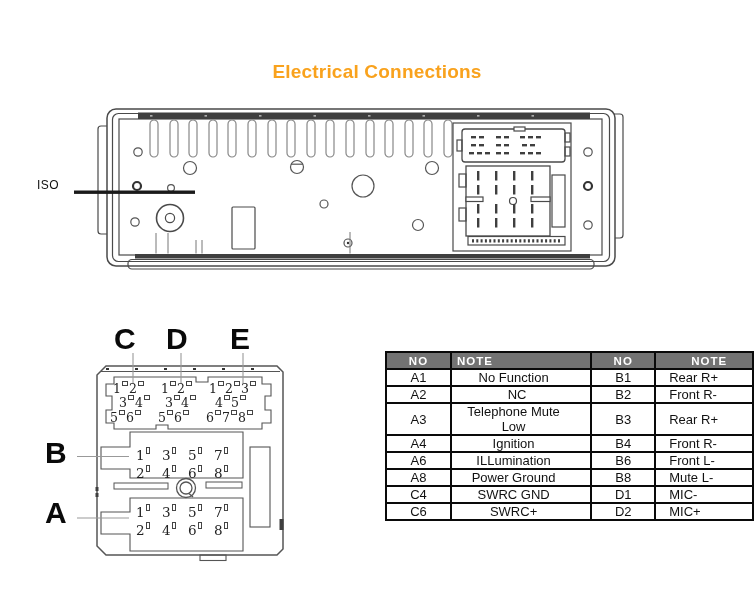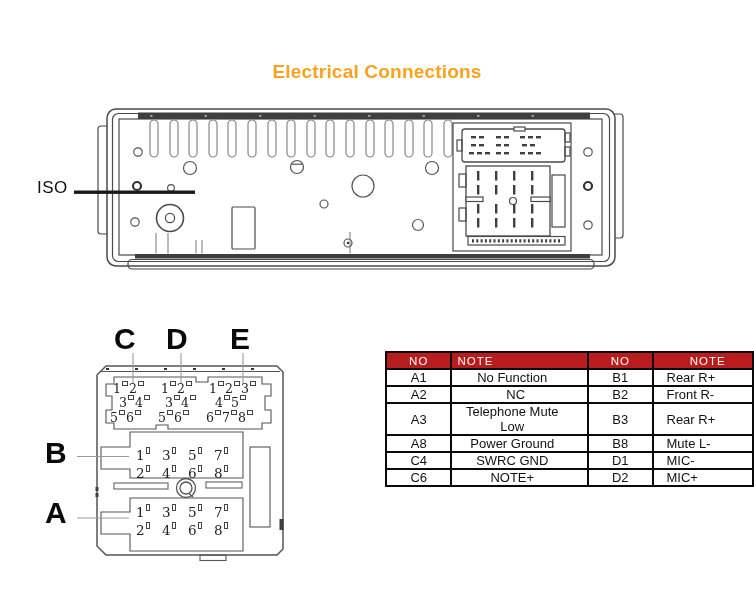--- a/index.html
+++ b/index.html
@@ -1,32 +1,32 @@
 <!DOCTYPE html>
 <html><head>
 <meta charset="utf-8">
 <style>
   html,body{margin:0;padding:0;background:#fff;}
   .stage{position:relative;width:754px;height:605px;background:#fff;overflow:hidden;
          font-family:"Liberation Sans",sans-serif;}
   .stage svg{position:absolute;left:0;top:0;z-index:1;}
   .title{position:absolute;left:0;top:37px;width:754px;text-align:center;z-index:2;
          font-size:19px;font-weight:bold;color:#F9A21D;letter-spacing:.2px;margin-top:24px;}
-  .iso{position:absolute;left:37px;top:178px;z-index:2;font-size:17px;color:#111;letter-spacing:.5px;}
+  .iso{position:absolute;left:37px;top:178px;z-index:2;font-size:12px;color:#111;letter-spacing:.5px;}
   .letter{position:absolute;z-index:2;font-weight:bold;color:#0a0a0a;font-size:30px;line-height:1;}
   .pin{position:absolute;z-index:2;color:#222;white-space:nowrap;line-height:1;}
   .pin-top{font-family:"DejaVu Serif",serif;font-size:12.5px;}
   .pin-ba{font-family:"DejaVu Serif",serif;font-size:13.5px;}
   .sq{display:inline-block;border:1px solid #444;background:#fff;}
   .sq-h{width:4px;height:2.5px;vertical-align:7px;margin-left:1px;}
   .sq-v{width:2.5px;height:5px;vertical-align:6px;margin-left:1px;}
   table.pintable{position:absolute;left:385px;top:351px;z-index:2;border-collapse:collapse;
                  background:#fff;}
   .pintable th,.pintable td{border:2px solid #0a0a0a;}
-  .pintable th{background:#b91c1c;color:#fff;font-size:11.5px;font-weight:normal;height:15px;
+  .pintable th{background:#737373;color:#fff;font-size:11.5px;font-weight:bold;height:15px;
                letter-spacing:1px;text-align:center;padding:0 3px;}
   .pintable td{font-size:13px;color:#111;height:15px;line-height:15px;padding:0 20px;}
   .c1{width:30px;text-align:center;}
   .c2{width:150px;text-align:center;padding-left:5px !important;}
   .c3{width:28px;text-align:center;}
   .c4{width:98px;text-align:left;padding-left:13px !important;}
 </style>
 </head>
 <body>
 
@@ -277,33 +277,45 @@
       <td class="c3">B2</td>
       <td class="c4">Front R-</td>
     </tr>
     <tr>
       <td class="c1">A3</td>
       <td class="c2">Telephone Mute Low</td>
       <td class="c3">B3</td>
       <td class="c4">Rear R+</td>
     </tr>
     <tr>
+      <td class="c1">A4</td>
+      <td class="c2">Ignition</td>
+      <td class="c3">B4</td>
+      <td class="c4">Front R-</td>
+    </tr>
+    <tr>
+      <td class="c1">A6</td>
+      <td class="c2">ILLumination</td>
+      <td class="c3">B6</td>
+      <td class="c4">Front L-</td>
+    </tr>
+    <tr>
       <td class="c1">A8</td>
       <td class="c2">Power Ground</td>
       <td class="c3">B8</td>
       <td class="c4">Mute L-</td>
     </tr>
     <tr>
       <td class="c1">C4</td>
       <td class="c2">SWRC GND</td>
       <td class="c3">D1</td>
       <td class="c4">MIC-</td>
     </tr>
     <tr>
       <td class="c1">C6</td>
-      <td class="c2">NOTE+</td>
+      <td class="c2">SWRC+</td>
       <td class="c3">D2</td>
       <td class="c4">MIC+</td>
     </tr>
   </tbody>
     </table>
 
 </div>
 
 </body></html>

